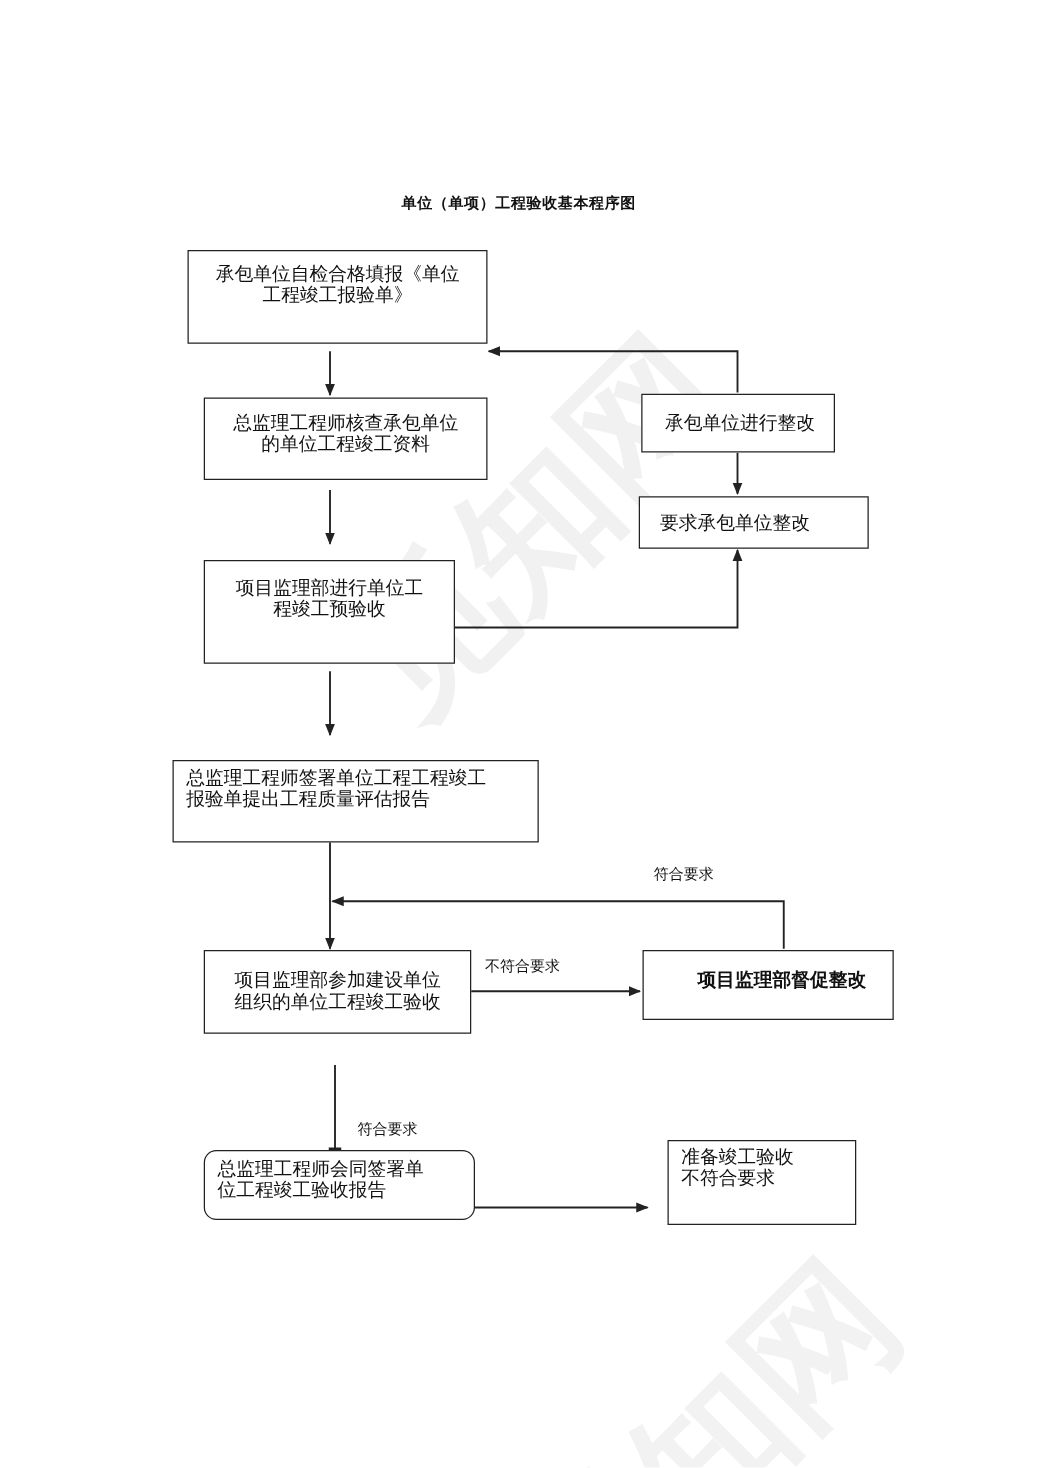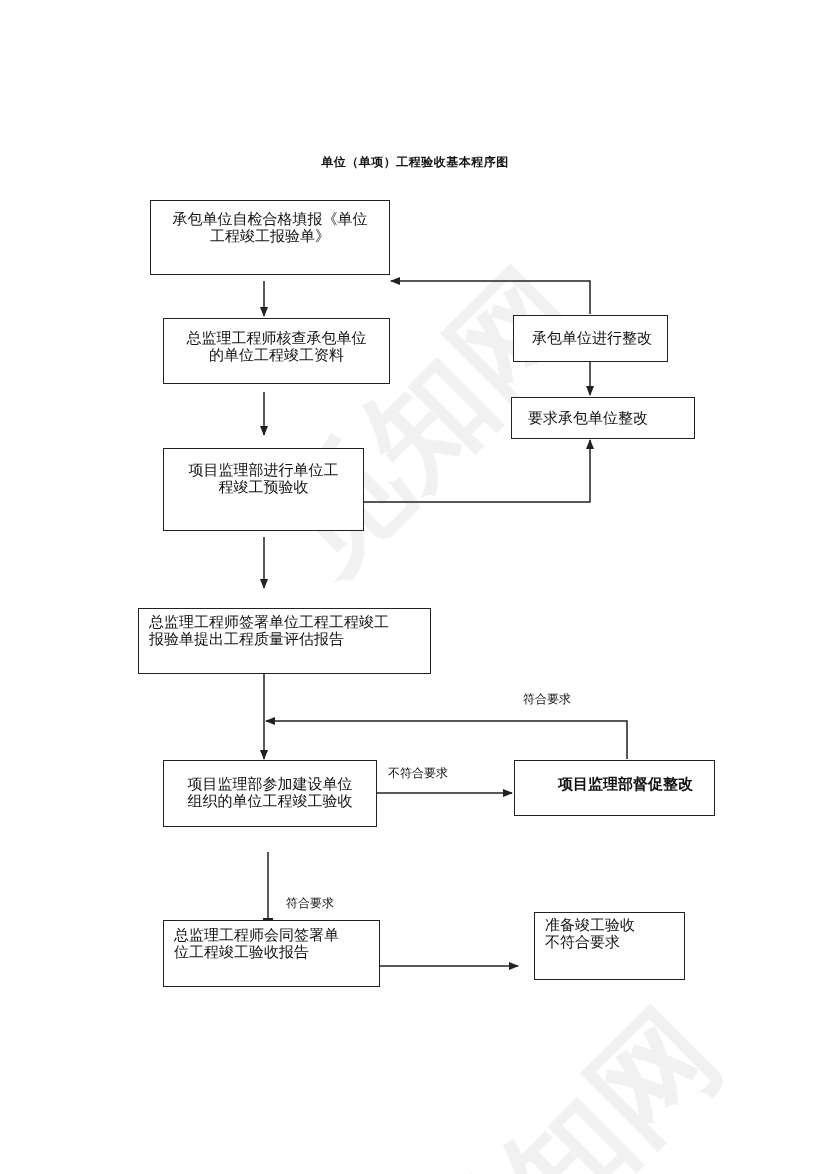--- a/index.html
+++ b/index.html
@@ -87,21 +87,21 @@
 
 <div class="box center" style="left:163px; top:760px; width:214px; height:67px;">
   <span class="txt" style="top:15px;">项目监理部参加建设单位</span>
   <span class="txt" style="top:32px;">组织的单位工程竣工验收</span>
 </div>
 
 <div class="box" style="left:514px; top:760px; width:201px; height:56px;">
   <span class="txt" style="left:43px; top:15px;font-weight:bold;">项目监理部督促整改</span>
 </div>
 
-<div class="box" style="left:163px; top:920px; width:217px; height:67px;">
+<div class="box" style="left:163px; top:920px; width:217px; height:56px;border-radius:10px;">
   <span class="txt" style="left:10px; top:6px;">总监理工程师会同签署单</span>
   <span class="txt" style="left:10px; top:23px;">位工程竣工验收报告</span>
 </div>
 
 <div class="box" style="left:534px; top:912px; width:151px; height:68px;">
   <span class="txt" style="left:10px; top:4px;">准备竣工验收</span>
   <span class="txt" style="left:10px; top:21px;">不符合要求</span>
 </div>
 
 <div class="lbl" style="left:523px; top:691px;">符合要求</div>

